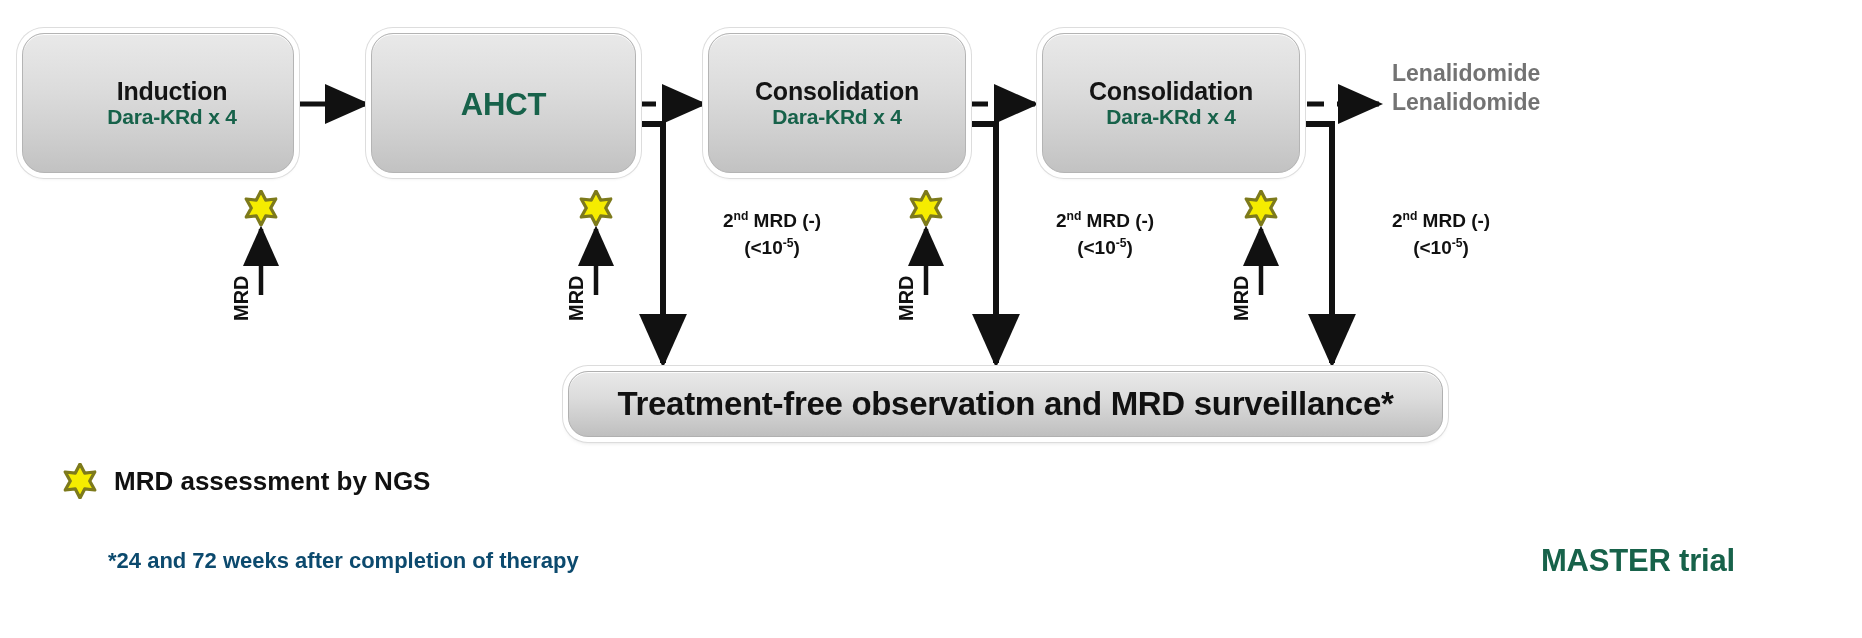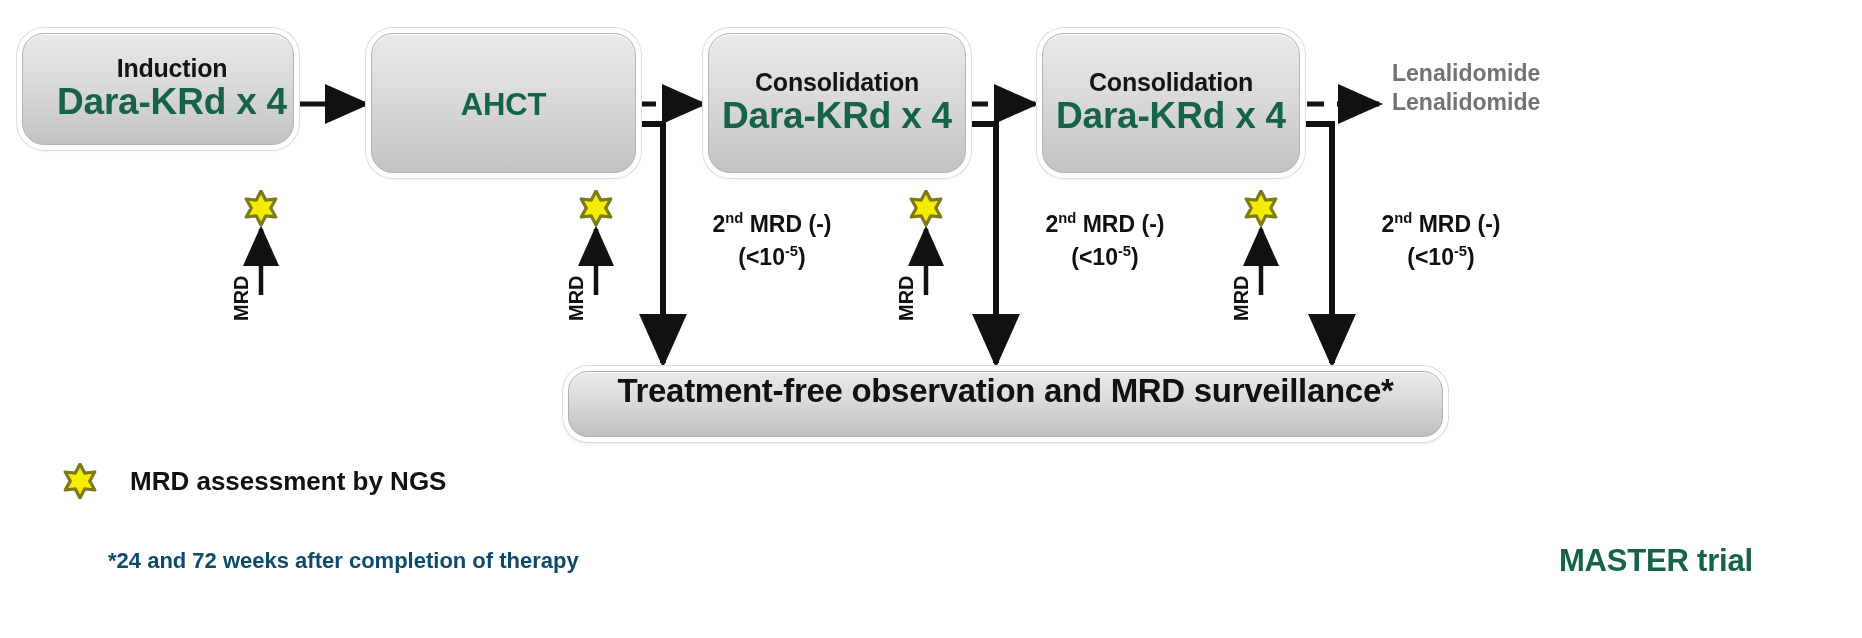--- a/index.html
+++ b/index.html
@@ -39,21 +39,21 @@
     text-align: center;
   }
   .tx-title {
     font-size: 25px;
     font-weight: bold;
     color: #141414;
     line-height: 1.1;
     letter-spacing: -0.2px;
   }
   .tx-regimen {
-    font-size: 37px;
+    font-size: 21px;
     font-weight: bold;
     color: #17624a;
     line-height: 1.1;
     letter-spacing: -0.2px;
   }
   .tx-box.single .tx-regimen {
     margin-top: 4px;
     font-size: 31px;
   }
 
@@ -63,21 +63,21 @@
     box-sizing: border-box;
     border-radius: 20px;
     background: linear-gradient(to bottom, #e9e9e9 0%, #dcdcdc 40%, #cdcdcd 72%, #bfbfbf 100%);
     border: 1px solid #b0b0b0;
     box-shadow:
       0 0 0 5px #ffffff,
       0 0 0 6px #dcdcdc,
       0 3px 6px rgba(0,0,0,0.4),
       inset 0 1px 0 rgba(255,255,255,0.9);
     display: flex;
-    align-items: flex-start;
+    align-items: center;
     justify-content: center;
   }
   .obs-text {
     font-size: 33px;
     font-weight: bold;
     color: #111111;
     letter-spacing: -0.3px;
     white-space: nowrap;
   }
 
@@ -102,21 +102,21 @@
     white-space: nowrap;
     transform-origin: left bottom;
     transform: rotate(-90deg);
     letter-spacing: 0px;
   }
 
   
   .branch-label {
     position: absolute;
     text-align: center;
-    font-size: 23px;
+    font-size: 19px;
     font-weight: bold;
     color: #111111;
     line-height: 1.42;
     white-space: nowrap;
   }
   .branch-label sup {
     font-size: 0.64em;
     vertical-align: super;
     line-height: 0;
   }
@@ -134,38 +134,37 @@
   
   .legend-row {
     position: absolute;
     display: flex;
     align-items: center;
   }
   .legend-text {
     font-size: 26px;
     font-weight: bold;
     color: #111111;
-    margin-left: 32px;
+    margin-left: 16px;
     white-space: nowrap;
   }
   .footnote {
     position: absolute;
     font-size: 22px;
     font-weight: bold;
     color: #0c4a6e;
     white-space: nowrap;
   }
   .brand {
     position: absolute;
     font-size: 31px;
     font-weight: bold;
     color: #17624a;
     white-space: nowrap;
     letter-spacing: -0.2px;
-    margin-left: 18px;
   }
 </style>
 </head>
 <body>
 
 <div id="canvas">
 
   <svg class="conn" width="1862" height="638" style="left:0; top:0;">
     <defs>
       <marker id="arrowhead" markerWidth="9" markerHeight="8" refX="8.2" refY="4" orient="auto" markerUnits="strokeWidth">
@@ -192,21 +191,21 @@
     <path d="M 964,124 L 996,124 L 996,363" fill="none" stroke="#111111" stroke-width="6" marker-end="url(#arrowhead-down)"></path>
 
     <path d="M 1300,124 L 1332,124 L 1332,363" fill="none" stroke="#111111" stroke-width="6" marker-end="url(#arrowhead-down)"></path>
 
     <line x1="261" y1="295" x2="261" y2="229" stroke="#111111" stroke-width="4.5" marker-end="url(#arrowhead-up)"></line>
     <line x1="596" y1="295" x2="596" y2="229" stroke="#111111" stroke-width="4.5" marker-end="url(#arrowhead-up)"></line>
     <line x1="926" y1="295" x2="926" y2="229" stroke="#111111" stroke-width="4.5" marker-end="url(#arrowhead-up)"></line>
     <line x1="1261" y1="295" x2="1261" y2="229" stroke="#111111" stroke-width="4.5" marker-end="url(#arrowhead-up)"></line>
   </svg>
 
-  <div class="tx-box" style="left:22px; top:33px; width:272px; height:112px;padding-left:28px;">
+  <div class="tx-box" style="left:22px; top:33px; width:272px; height:140px;padding-left:28px;">
     <div class="tx-title">Induction</div>
     <div class="tx-regimen">Dara-KRd x 4</div>
   </div>
 
   <div class="tx-box single" style="left:371px; top:33px; width:265px; height:140px;">
     <div class="tx-regimen">AHCT</div>
   </div>
 
   <div class="tx-box" style="left:708px; top:33px; width:258px; height:140px;">
     <div class="tx-title">Consolidation</div>

